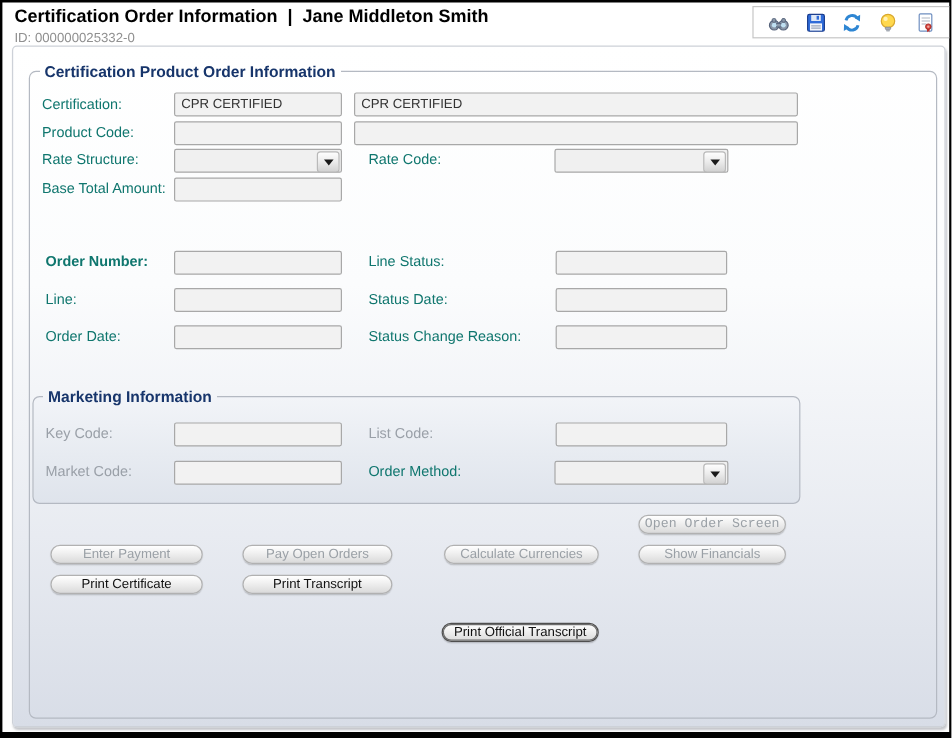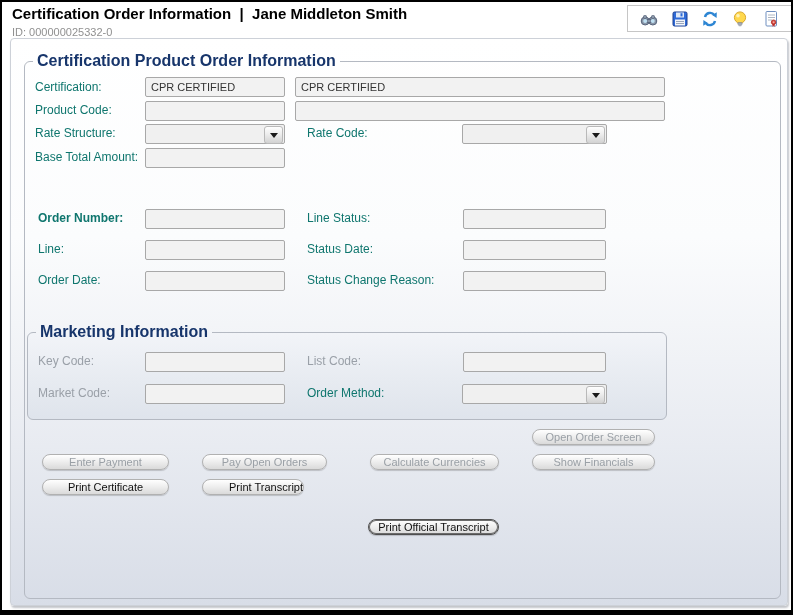--- a/index.html
+++ b/index.html
@@ -11,21 +11,21 @@
   .idline{left:10px;top:24px;font-size:11px;color:#909090;}
   .toolbar{left:625px;top:3px;width:164px;height:25px;border:1px solid #c6c6c6;background:#fff;
            display:flex;align-items:center;justify-content:space-evenly;}
   .tbicon{width:18px;height:18px;display:inline-block;cursor:pointer;}
   
   .panel{left:8px;top:36px;width:776px;height:566px;border:1px solid #cdd1d8;border-radius:4px;
          background:linear-gradient(180deg,#ffffff 0%,#fbfcfd 35%,#e8ebf1 72%,#d8dde7 100%);
          box-shadow:1px 2px 2px rgba(120,125,135,.45);}
   
   fieldset{position:absolute;margin:0;padding:0;border:1px solid #b4b9c2;border-radius:6px;}
-  legend{margin-left:8px;padding:0 4px;font-size:16px;font-weight:bold;color:#17356b;}
+  legend{margin-left:8px;padding:0 4px;font-size:13px;font-weight:bold;color:#17356b;}
   .fs-outer{left:22px;top:50px;width:755px;height:545px;background:transparent;}
   .fs-order{left:25px;top:180px;width:638px;height:115px;
             background:linear-gradient(180deg,#fcfdfe 0%,#e9edf3 60%,#dce1ea 100%);}
   .fs-mkt{left:25px;top:321px;width:638px;height:95px;
           background:linear-gradient(180deg,#f2f4f8 0%,#e7ebf1 55%,#dfe4ec 100%);}
   
   .lbl{font-size:12px;color:#0f766e;white-space:nowrap;}
   .lbl.dim{color:#9aa0a8;}
   .fld{box-sizing:border-box;height:20px;background:#f2f2f2;border:1px solid #a8a8a8;border-radius:2px;
        font-family:inherit;font-size:11px;color:#333;padding:0 5px;}
@@ -162,24 +162,24 @@
   <span class="abs lbl dim" style="left:36px;top:384px;">Market Code:</span>
   <input class="abs fld" style="left: 143px; top: 382px; width: 140px;" value="">
   <span class="abs lbl" style="left:305px;top:384px;">Order Method:</span>
   <div class="abs combo" style="left:460px;top:382px;width:145px;">
     <span class="cval"></span>
     <span class="cbtn">
         <span class="carat"></span>
       </span>
   </div>
 
-  <button class="abs btn disabled" style="left:530px;top:427px;width:123px;">Open Order Screen</button>
+  <button class="abs btn disabled" style="left:530px;top:427px;width:123px;font-family:Liberation Mono, monospace;">Open Order Screen</button>
 
   <button class="abs btn disabled" style="left:40px;top:452px;width:127px;">Enter Payment</button>
   <button class="abs btn disabled" style="left:200px;top:452px;width:125px;">Pay Open Orders</button>
   <button class="abs btn disabled" style="left:368px;top:452px;width:129px;text-align:center;">Calculate Currencies</button>
   <button class="abs btn disabled" style="left:530px;top:452px;width:123px;">Show Financials</button>
 
   <button class="abs btn" style="left:40px;top:477px;width:127px;">Print Certificate</button>
-  <button class="abs btn" style="left:200px;top:477px;width:102px;text-align:right;">Print Transcript</button>
+  <button class="abs btn" style="left:200px;top:477px;width:125px;">Print Transcript</button>
   <button class="abs btn focused" style="left:366px;top:477px;width:131px;">Print Official Transcript</button>
 
 </div>
 
 </body></html>

